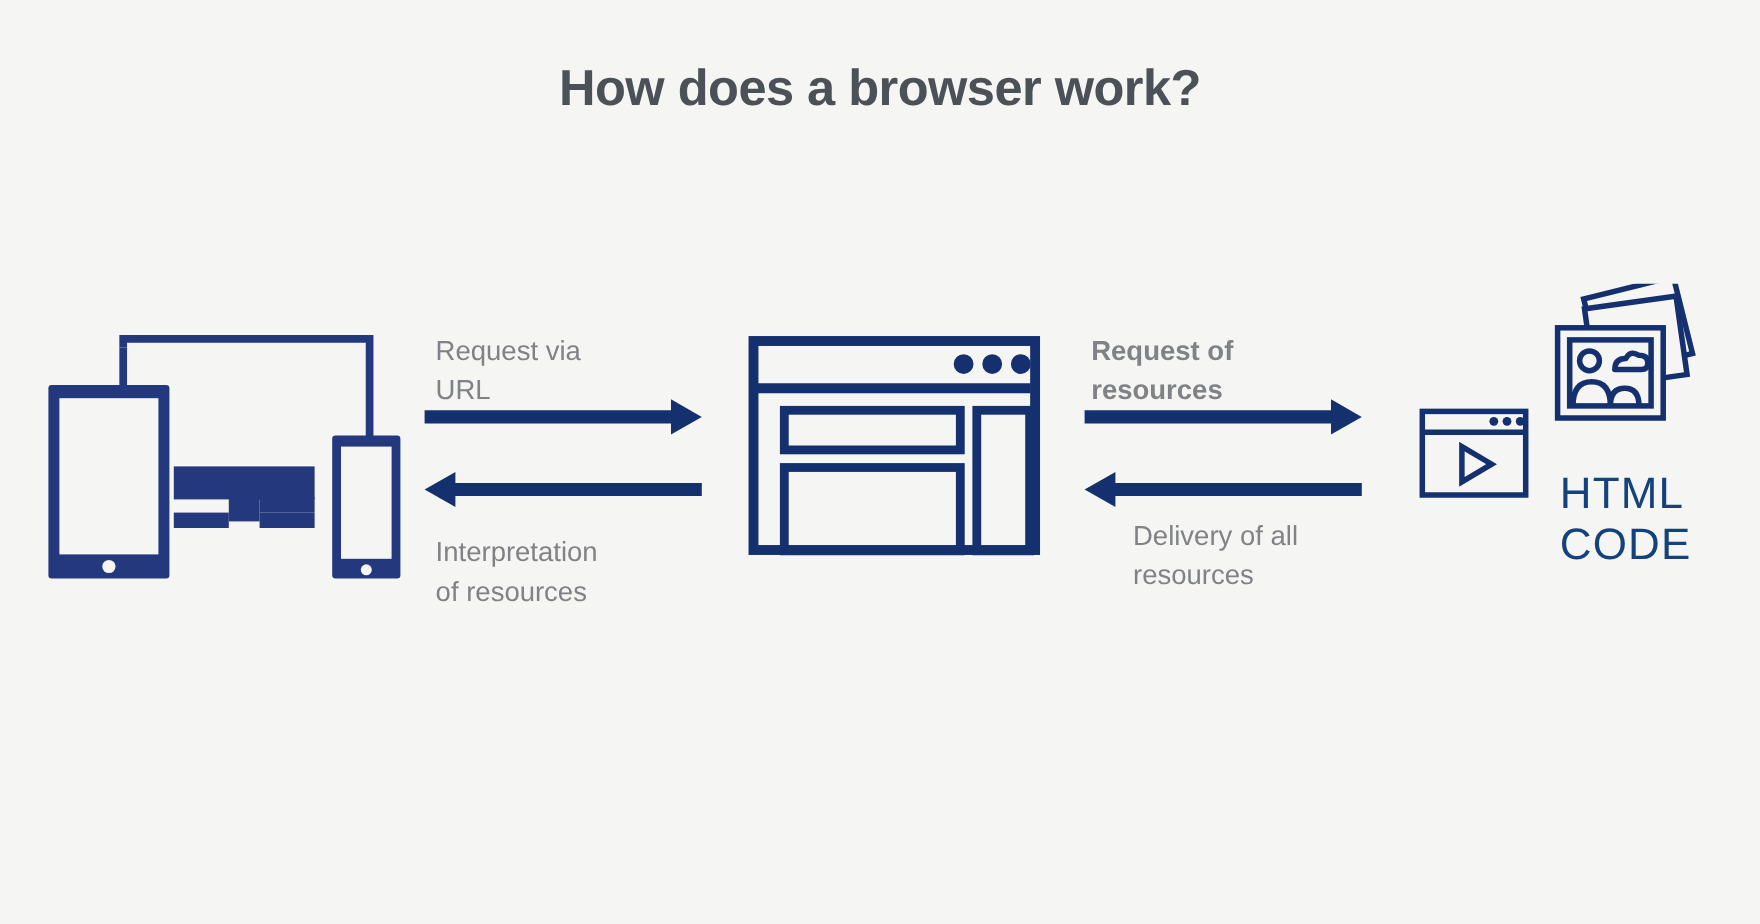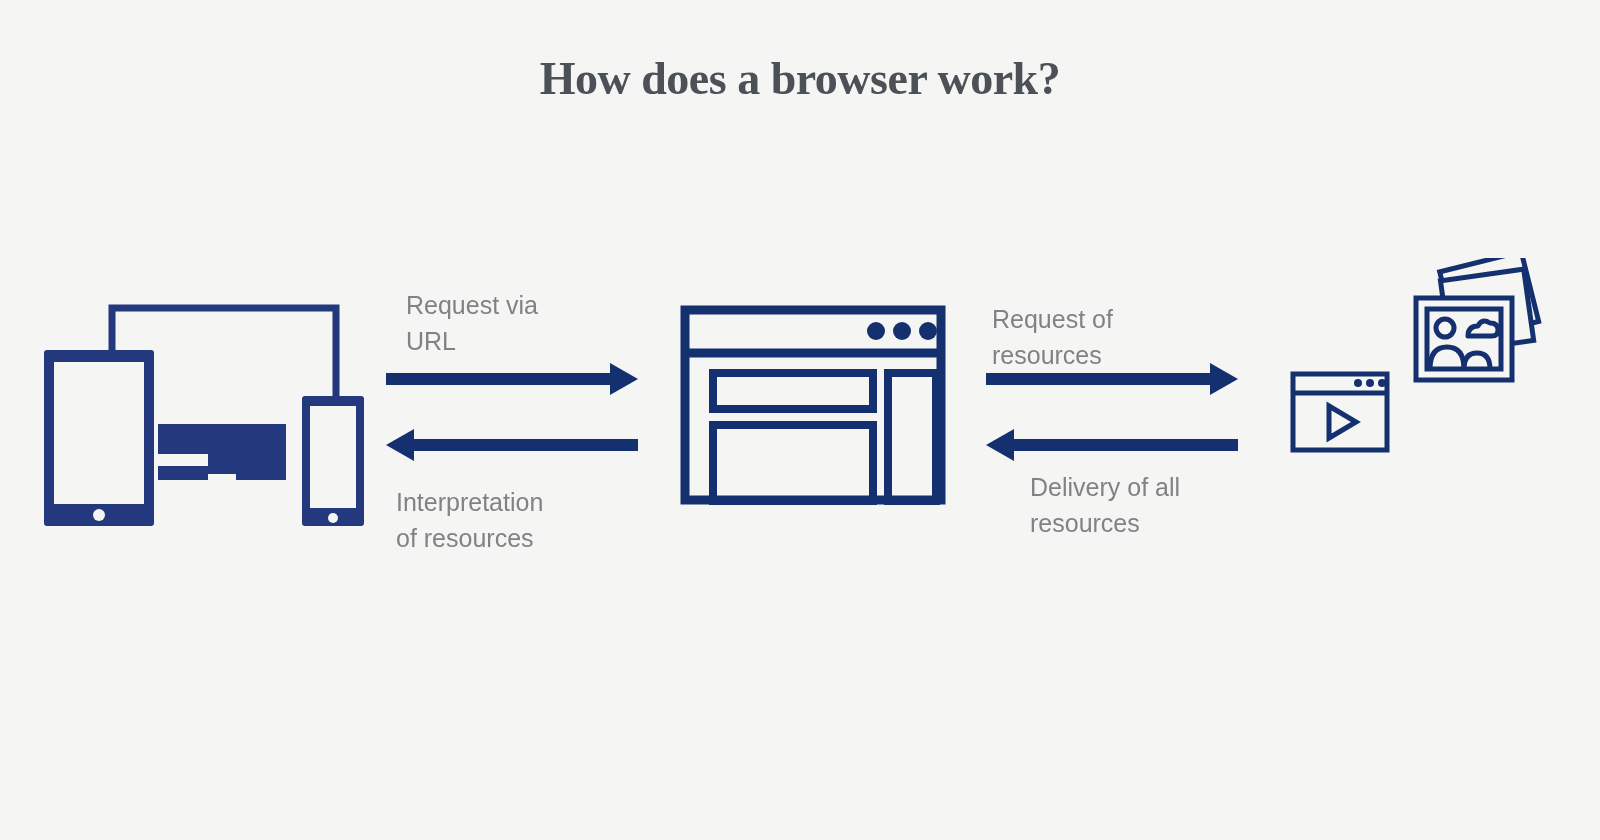--- a/index.html
+++ b/index.html
@@ -23,33 +23,32 @@
   .title {
     position: absolute;
     left: 0;
     top: 52px;
     width: 1600px;
     text-align: center;
     font-size: 46px;
     font-weight: bold;
     color: #4b5156;
     letter-spacing: -0.5px;
-    font-family: Liberation Serif, serif;
   }
   .label {
     position: absolute;
     color: #808285;
     font-size: 25px;
     line-height: 1.42;
     white-space: pre-line;
     font-family: "Liberation Sans", sans-serif;
   }
-  .label-req-url   { left: 396px; top: 288px; width: 230px; margin-left: 10px; }
+  .label-req-url   { left: 396px; top: 302px; width: 230px; }
   .label-interp    { left: 396px; top: 461px; width: 240px; margin-top: 24px; }
-  .label-req-res   { left: 992px; top: 302px; width: 230px; }
+  .label-req-res   { left: 992px; top: 302px; width: 230px; font-weight: bold; }
   .label-delivery  { left: 992px; top: 470px; width: 230px; margin-left: 38px; }
 
   .icon-wrap { position: absolute; }
   .devices-icon   { left: 40px;   top: 300px; }
   .browser-icon   { left: 680px;  top: 305px; }
   .video-icon     { left: 1252px; top: 360px; }
   .photos-icon    { left: 1408px; top: 258px; }
 
   .arrow-wrap { position: absolute; }
   .arrow-l-top { left: 384px; top: 362px; }
@@ -180,14 +179,16 @@
         <rect x="8" y="40" width="96" height="82" fill="#f5f5f4" stroke="#14306e" stroke-width="5"></rect>
         <rect x="19" y="51" width="74" height="60" fill="none" stroke="#14306e" stroke-width="5"></rect>
         <circle cx="37" cy="70" r="9" fill="none" stroke="#14306e" stroke-width="5"></circle>
         <path d="M60 78 q0 -10 10 -10 q4 -8 12 -3 q8 0 8 7 q0 6 -6 6 Z" fill="none" stroke="#14306e" stroke-width="5" stroke-linejoin="round"></path>
         <path d="M22 111 q0 -22 17 -22 q17 0 17 22" fill="none" stroke="#14306e" stroke-width="5"></path>
         <path d="M56 111 q0 -16 13 -16 q13 0 13 16" fill="none" stroke="#14306e" stroke-width="5"></path>
       </g>
     </svg>
   </div>
 
+  <div class="html-code">HTML
+CODE</div>
 
 </div>
 
 </body></html>

